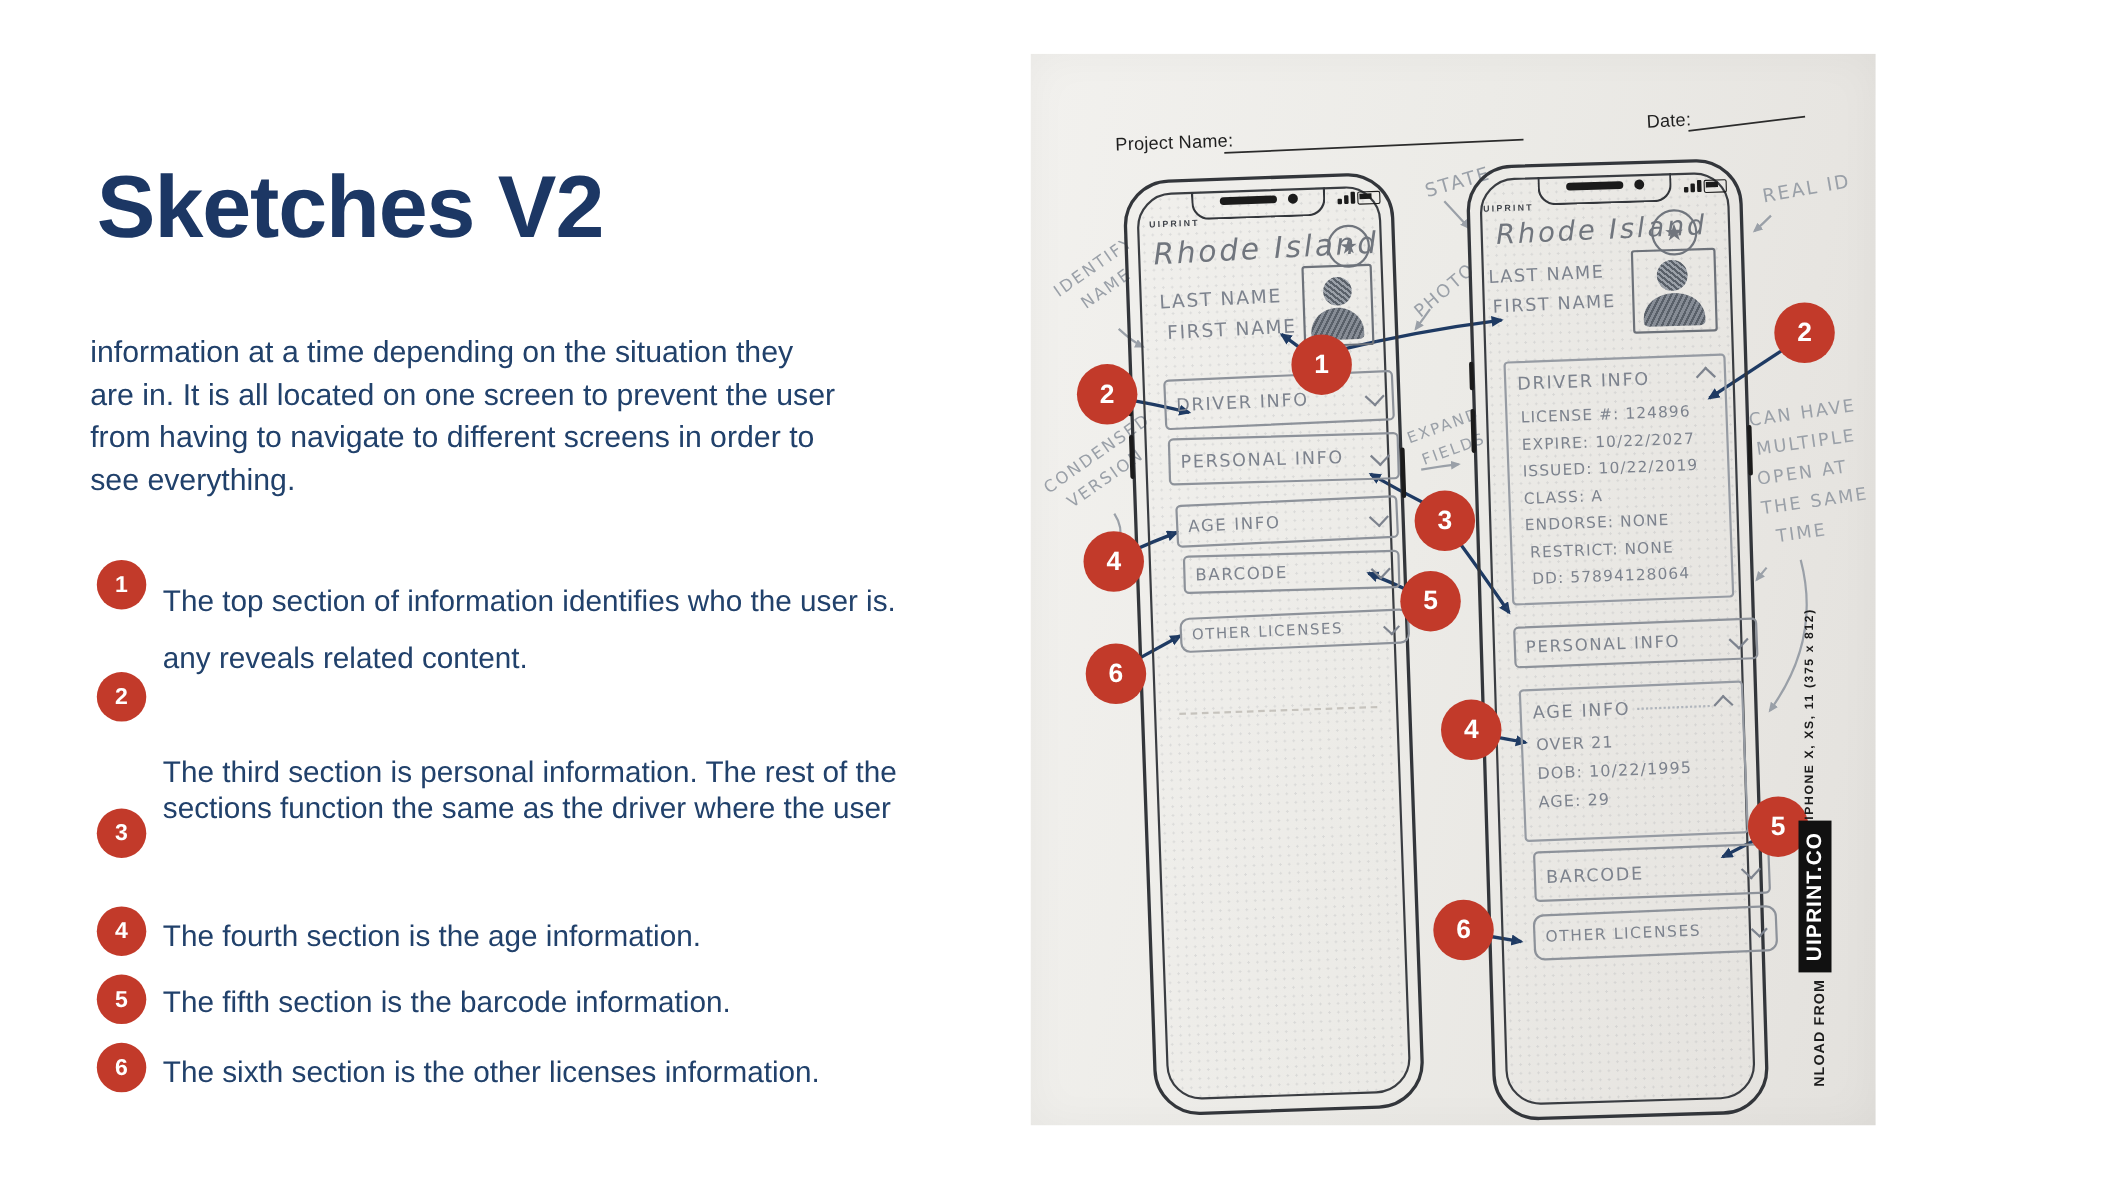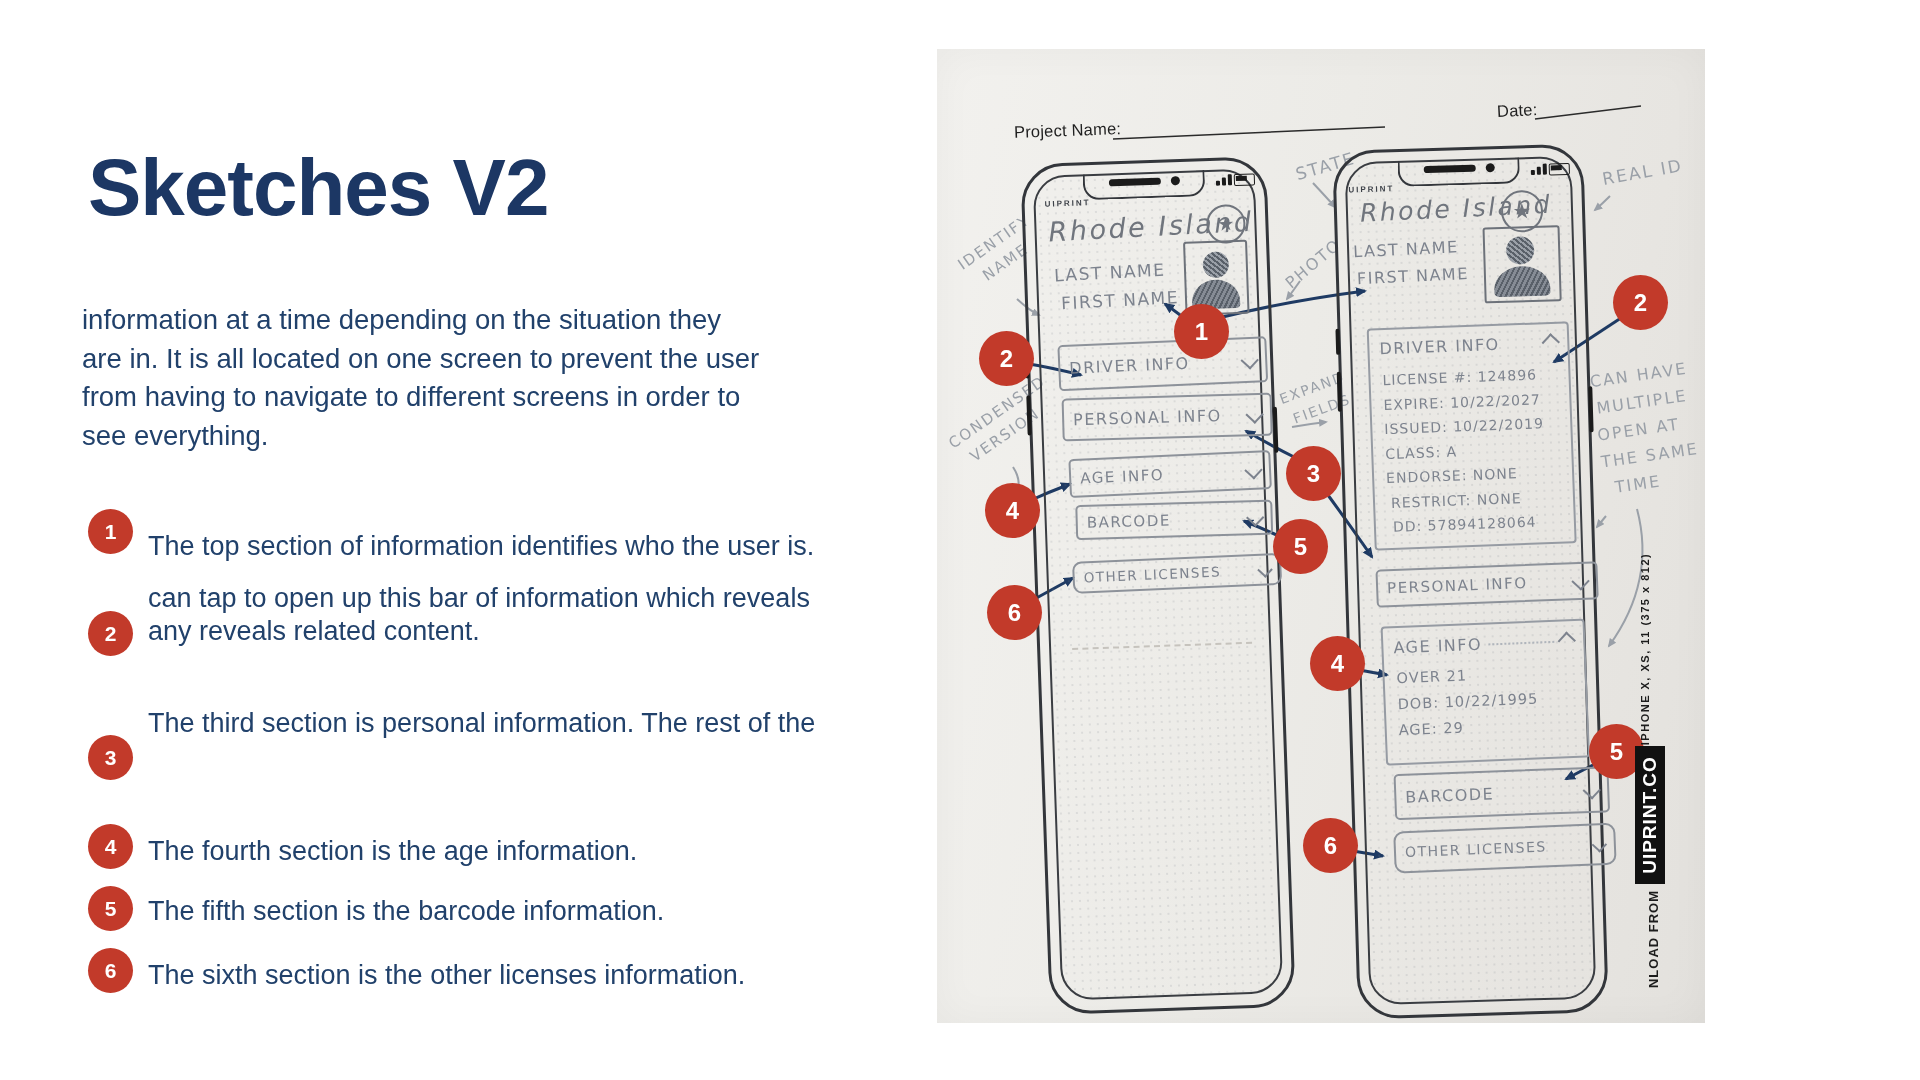--- a/index.html
+++ b/index.html
@@ -63,27 +63,27 @@
   <div>see everything.</div>
 </div>
 
 <div class="abs badge" style="left:88px;top:509px;">1</div>
 <div class="abs item-text" style="top:530px;">
   <div>The top section of information identifies who the user is.</div>
 </div>
 
 <div class="abs badge" style="left:88px;top:611px;">2</div>
 <div class="abs item-text" style="top:582px;">
-  <div>can tap to open up this bar of information which reveals</div>
   <div>any reveals related content.</div>
 </div>
 
 <div class="abs badge" style="left:88px;top:735px;">3</div>
-<div class="abs item-text" style="top:707px;">
+<div class="abs item-text" style="top:686px;">
   <div>The third section is personal information. The rest of the</div>
+  <div>sections function the same as the driver where the user</div>
 </div>
 
 <div class="abs badge" style="left:88px;top:824px;">4</div>
 <div class="abs item-text" style="top:835px;">
   <div>The fourth section is the age information.</div>
 </div>
 
 <div class="abs badge" style="left:88px;top:886px;">5</div>
 <div class="abs item-text" style="top:895px;">
   <div>The fifth section is the barcode information.</div>

